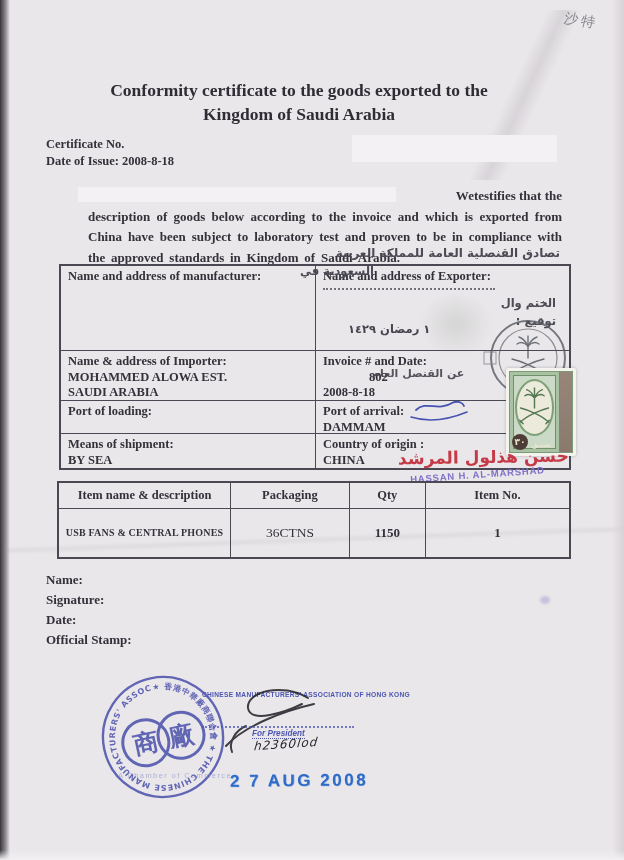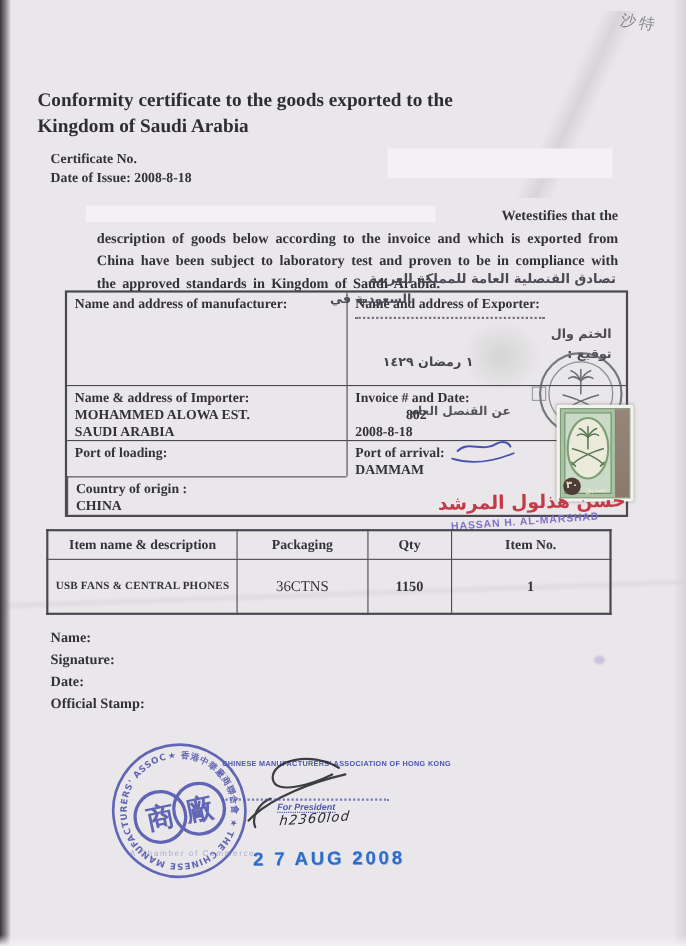--- a/index.html
+++ b/index.html
@@ -24,21 +24,21 @@
     background:radial-gradient(ellipse, rgba(125,140,125,.20), transparent 70%); filter:blur(2px); }
   .dot-smudge { position:absolute; left:540px; top:596px; width:10px; height:8px; border-radius:50%;
     background:rgba(130,110,190,.30); filter:blur(1px); }
   .whiteout { position:absolute; background:#f3f1f4; }
   .w1 { left:352px; top:135px; width:205px; height:27px; }
   .w2 { left:78px;  top:187px; width:318px; height:15px; }
 
   .pencil-note { position:absolute; top:12px; right:26px; font-family:"DejaVu Sans",sans-serif;
     font-size:14px; color:#85848c; transform:rotate(9deg) skewX(-6deg); letter-spacing:3px; }
 
-  .title { position:absolute; left:0; width:564px; text-align:left; font-weight:bold; font-size:17.5px; color:#2e2d34;padding-left:34px; }
+  .title { position:absolute; left:0; width:564px; text-align:center; font-weight:bold; font-size:17.5px; color:#2e2d34;padding-left:34px; }
   .t1 { top:80px; } .t2 { top:104px; }
 
   .cert-line { position:absolute; left:46px; font-weight:bold; font-size:12.5px; }
   .c1 { top:137px; } .c2 { top:154px; }
 
   .intro { position:absolute; left:44px; top:186px; width:518px; font-weight:bold; font-size:13px; line-height:20.5px; }
   .intro-line1 { display:flex; justify-content:flex-end; }
   .intro-rest { text-align:justify; word-spacing:2.5px;margin-left:44px; }
 
   
@@ -80,21 +80,21 @@
     align-items:center; justify-content:center; font-family:"DejaVu Sans",sans-serif; z-index:2; }
   .rev-word { position:absolute; left:22px; bottom:3px; font-family:Liberation Sans, sans-serif;
     font-size:7px; color:#f2ecd4; z-index:2; direction:rtl; }
 
   .name-red { position:absolute; left:398px; top:447px; font-family:"DejaVu Sans",sans-serif;
     font-size:17px; font-weight:bold; color:#c43b47; direction:rtl; transform:rotate(-1deg); }
   .name-latin { position:absolute; left:410px; top:469px; font-family:"Liberation Sans",sans-serif;
     font-size:9.5px; font-weight:bold; color:#7f70c9; letter-spacing:.8px; transform:rotate(-4deg); }
 
   
-  .table2 { position:absolute; left:42px; top:481px; width:514px; border:2px solid #4a4852;
+  .table2 { position:absolute; left:57px; top:481px; width:514px; border:2px solid #4a4852;
     border-collapse:collapse;padding-left:12px; }
   .table2 td { border:1.5px solid #4a4852; text-align:center; vertical-align:middle; }
   .table2 .hrow td { height:26px; font-weight:bold; font-size:12.5px; }
   .table2 .drow td { height:50px; }
   .col1 { width:172px; } .col2 { width:118px; } .col3 { width:76px; } .col4 { width:144px; }
   .d-desc { font-size:10px; font-weight:bold; letter-spacing:.2px; }
   .d-pack { font-size:13.5px; }
   .d-qty, .d-item { font-size:13px; font-weight:bold; }
 
   .sig-block { position:absolute; left:46px; top:570px; font-weight:bold; font-size:13px; line-height:20px; }
@@ -175,20 +175,24 @@
     </div>
 
     <div class="cell bt r3">
       <div>Port of loading:</div>
     </div>
     <div class="cell rcell bt r3">
       <div>Port of arrival:</div>
       <div>DAMMAM</div>
     </div>
 
+    <div class="cell bt r4">
+      <div>Means of shipment:</div>
+      <div>BY SEA</div>
+    </div>
     <div class="cell rcell bt r4">
       <div>Country of origin :</div>
       <div>CHINA</div>
     </div>
   </div>
 
   <div class="ar ar-line2">السعودية في</div>
   <div class="ar ar-line3">الختم وال</div>
   <div class="ar ar-line4">توقيع :</div>
   <div class="ar ar-hijri">١ رمضان ١٤٢٩</div>

